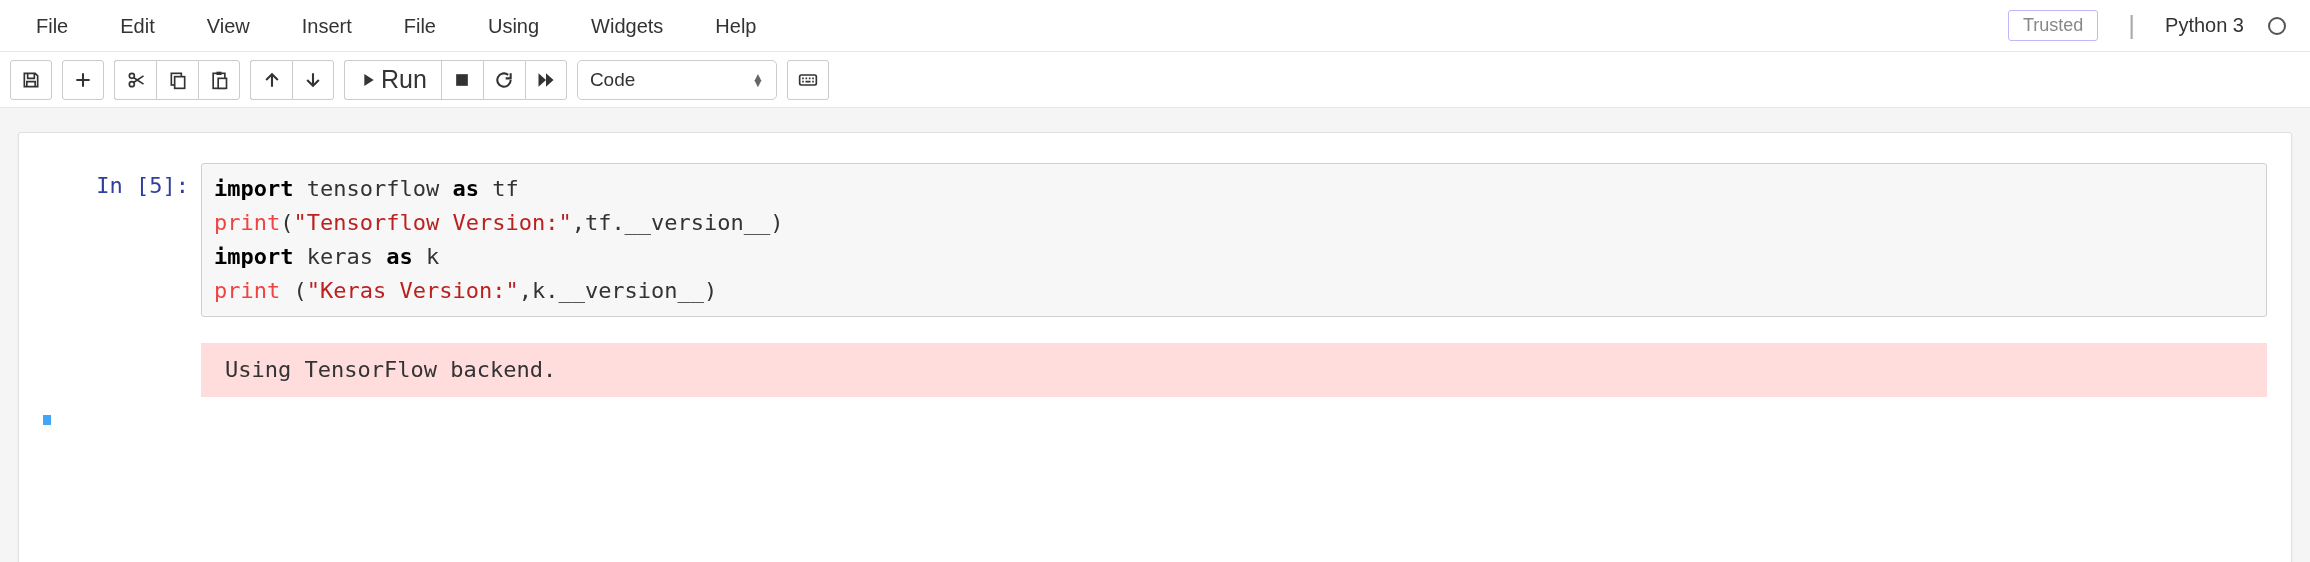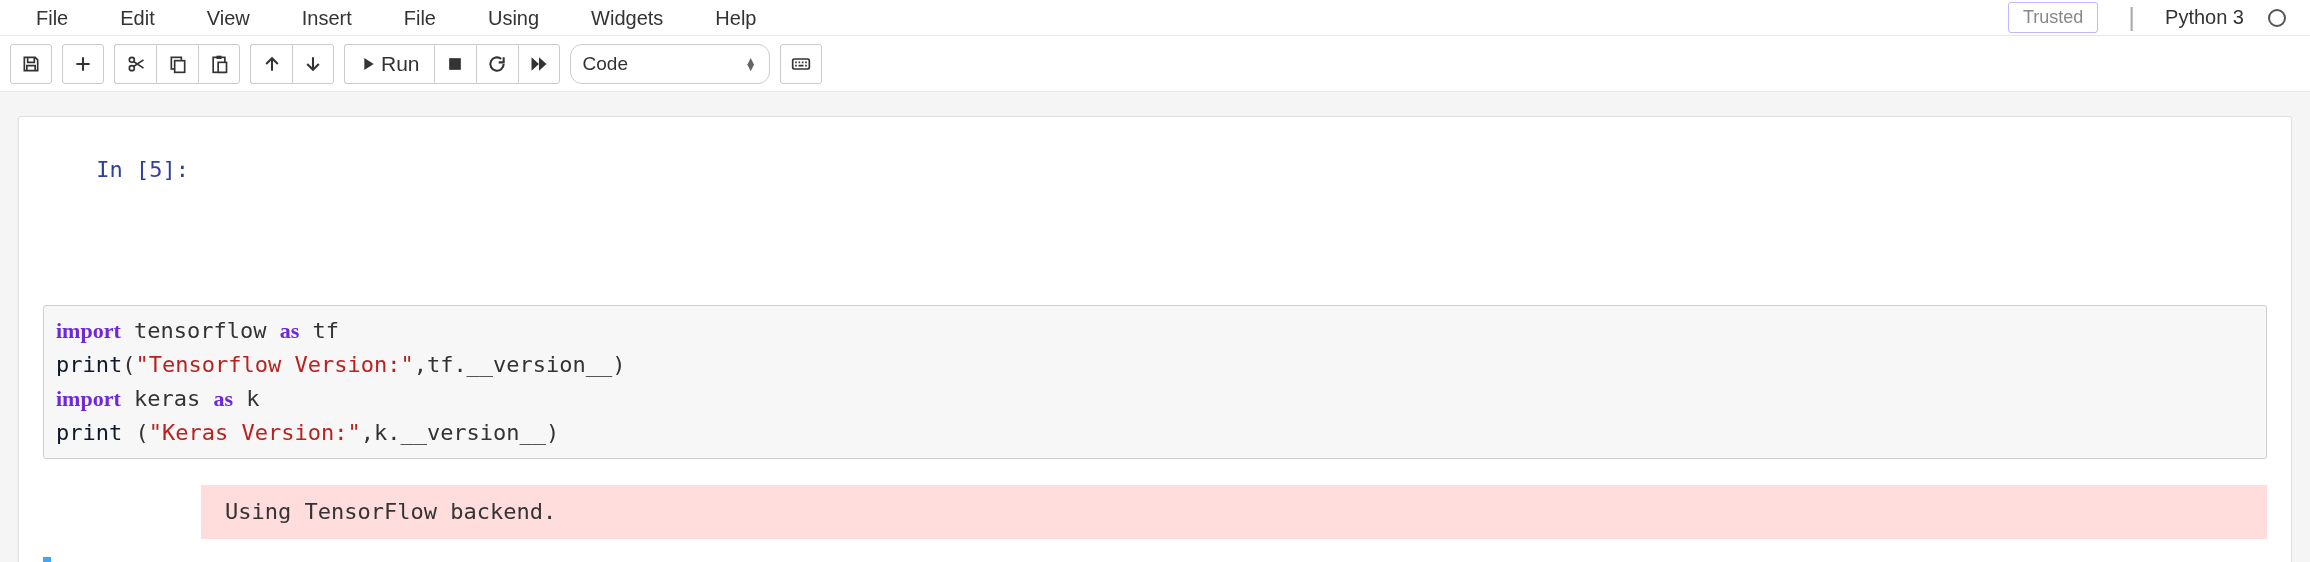--- a/index.html
+++ b/index.html
@@ -1,20 +1,20 @@
 <!DOCTYPE html>
 <html><head>
 <meta charset="utf-8">
 <style>
   * { box-sizing: border-box; margin: 0; padding: 0; }
   html, body { width: 2310px; background: #fff; font-family: "Helvetica Neue", Helvetica, Arial, sans-serif; font-size: 20px; color: #333; }
   
   
   .menubar {
-    display: flex; align-items: center; height: 36px;
+    display: flex; align-items: center; height: 52px;
     border-bottom: 1px solid #e7e7e7; padding: 0 10px; background: #fff;
   }
   .menu-item {
     padding: 0 26px; line-height: 44px; cursor: default; color: #333; font-size: 20px;
   }
   .menubar-right { margin-left: auto; display: flex; align-items: center; gap: 24px; padding-right: 14px;}
   .trusted-btn {
     border: 1px solid #c4b5fd; background: #fff; padding: 4px 14px; font-size: 18px; color: #888; border-radius: 3px;
   }
   .kernel-sep { color: #aaa; font-size: 26px; margin: 0 6px; }
@@ -31,53 +31,53 @@
   .btn {
     border: 1px solid #ccc; background: #fff; border-radius: 3px;
     min-width: 42px; height: 40px; display: flex; align-items: center; justify-content: center;
     color: #333; cursor: default;
   }
   .btn-group { display: flex; }
   .btn-group .btn { border-radius: 0; border-right-width: 0; }
   .btn-group .btn:first-child { border-top-left-radius: 3px; border-bottom-left-radius: 3px; }
   .btn-group .btn:last-child  { border-top-right-radius: 3px; border-bottom-right-radius: 3px; border-right-width: 1px; }
   .run-btn { padding: 0 14px; gap: 6px; }
-  .run-btn .lbl { font-size: 21px; }
+  .run-btn .lbl { font-size: 25px; }
   .celltype {
-    border: 1px solid #ccc; border-radius: 12px; height: 40px; min-width: 200px;
+    border: 1px solid #ccc; border-radius: 5px; height: 40px; min-width: 200px;
     display: flex; align-items: center; justify-content: space-between; padding: 0 12px; font-size: 19px; color:#333;
   }
   .celltype .caret { display:flex; flex-direction:column; line-height:6px; font-size:12px; color:#666; }
   
   
   .page-bg { background: #f5f5f5; padding: 24px 18px 0 18px; }
   .notebook {
     background: #fff; border: 1px solid #e0e0e0; border-radius: 3px;
     padding: 30px 0 0 0; min-height: 440px;
     box-shadow: 0 1px 3px rgba(0,0,0,0.04);
   }
   
   
-  .cell { display: flex; padding: 0 24px 12px 24px; flex-direction: column; }
+  .cell { display: flex; padding: 0 24px 12px 24px; }
   .prompt {
     width: 158px; flex: 0 0 158px; text-align: right; padding-right: 12px;
     font-family: monospace; font-size: 22px; color: #303F9F; padding-top: 10px;
   }
   .prompt .in  { color: #303F9F; }
   .prompt .num { color: #303F9F; }
   .input-area {
     flex: 1; border: 1px solid #cfcfcf; background: #f7f7f7; border-radius: 3px;
     padding: 8px 12px;
   }
   pre.code, pre.out {
     font-family: monospace; font-size: 22px; line-height: 1.55; white-space: pre;
   }
-  .tok-kw   { color: #6d28d9; font-weight: bold; font-family: Liberation Serif, serif; }
+  .tok-kw   { color: #000000; font-weight: bold; }
   .tok-str  { color: #BA2121; }
-  .tok-func { color: #0f172a; }
+  .tok-func { color: #ef4444; }
   
   .outcell { display: flex; padding: 4px 24px 0 24px; }
   .outcell .spacer { width: 158px; flex: 0 0 158px; }
   .out-area { flex: 1; padding: 8px 12px; }
   .stderr-area {
     flex: 1; background: #fdd; padding: 10px 24px; margin-top: 6px;
   }
   
   .next-cell-bar {
     margin: 18px 24px 0 24px; height: 10px; border-left: 8px solid #42A5F5; background: transparent;

